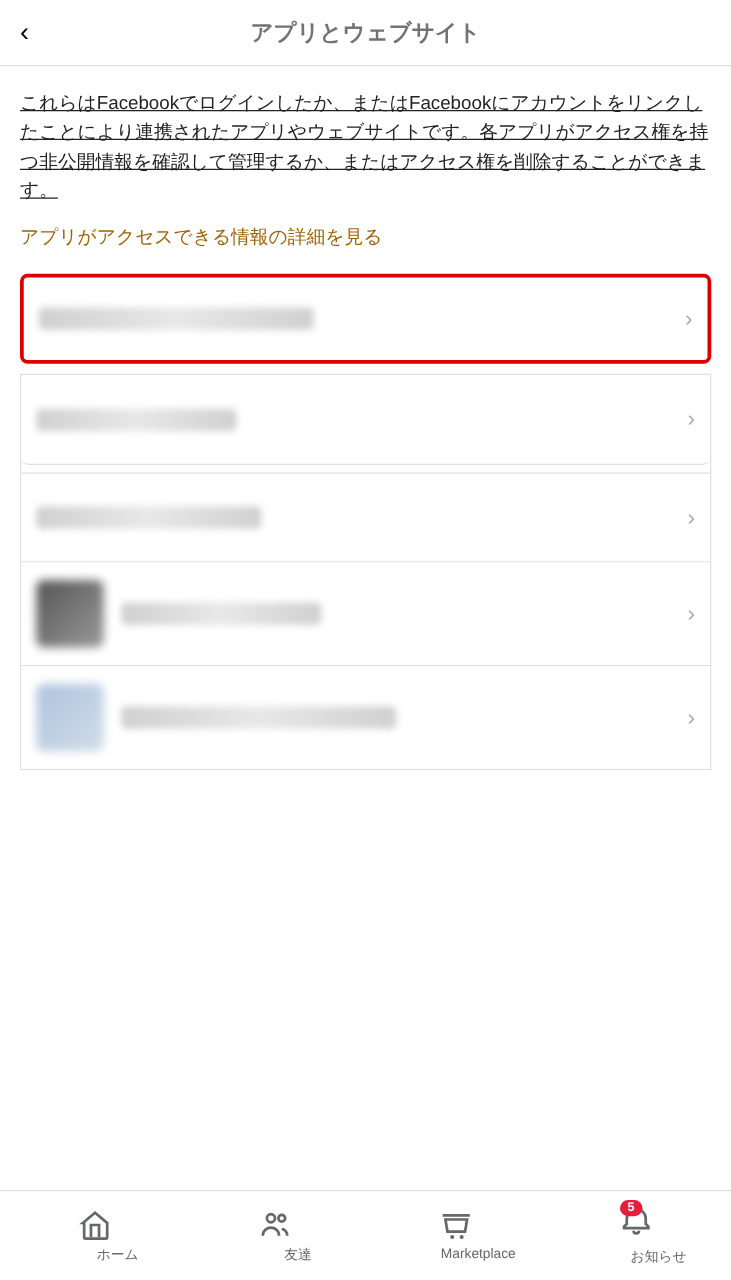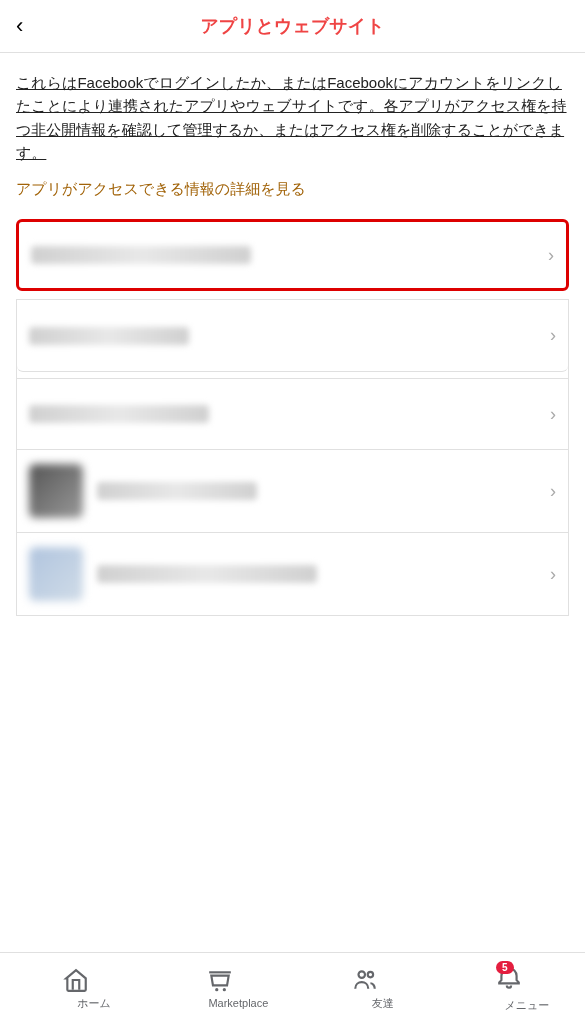--- a/index.html
+++ b/index.html
@@ -26,21 +26,21 @@
     .header-back {
       position: absolute;
       left: 16px;
       font-size: 22px;
       color: #000;
       cursor: pointer;
     }
     .header-title {
       font-size: 18px;
       font-weight: 600;
-      color: #ef4444;
+      color: #737373;
     }
 
     
     .content {
       padding: 18px 16px 0 16px;
     }
 
     .description-text {
       font-size: 15px;
       color: #222;
@@ -285,43 +285,43 @@
     <svg class="svg-icon" viewBox="0 0 24 24" fill="none">
       <path d="M3 10.5L12 3l9 7.5V21a1 1 0 01-1 1H5a1 1 0 01-1-1V10.5z" stroke="#65676b" stroke-width="2" fill="none"></path>
       <path d="M9 21V12h6v9" stroke="#65676b" stroke-width="2"></path>
     </svg>
     <span class="nav-label">ホーム</span>
   </div>
 
 
   <div class="nav-item">
     <svg class="svg-icon" viewBox="0 0 24 24">
+      <circle cx="9" cy="7" r="3" stroke="#65676b" stroke-width="2" fill="none"></circle>
+      <path d="M3 20c0-4 3-6 6-6s6 2 6 6" stroke="#65676b" stroke-width="2" fill="none"></path>
+      <circle cx="17" cy="7" r="2.5" stroke="#65676b" stroke-width="2" fill="none"></circle>
+      <path d="M21 20c0-3-2-5-4-5" stroke="#65676b" stroke-width="2" fill="none"></path>
+    </svg>
+    <span class="nav-label">友達</span>
+  </div>
+
+  <div class="nav-item">
+    <svg class="svg-icon" viewBox="0 0 24 24">
       <path d="M4 7h16l-1.5 9H5.5L4 7z" stroke="#65676b" stroke-width="2" fill="none"></path>
       <path d="M2 4h20" stroke="#65676b" stroke-width="2"></path>
       <circle cx="9" cy="20" r="1.5" fill="#65676b"></circle>
       <circle cx="16" cy="20" r="1.5" fill="#65676b"></circle>
     </svg>
     <span class="nav-label">Marketplace</span>
-  </div>
-
-  <div class="nav-item">
-    <svg class="svg-icon" viewBox="0 0 24 24">
-      <circle cx="9" cy="7" r="3" stroke="#65676b" stroke-width="2" fill="none"></circle>
-      <path d="M3 20c0-4 3-6 6-6s6 2 6 6" stroke="#65676b" stroke-width="2" fill="none"></path>
-      <circle cx="17" cy="7" r="2.5" stroke="#65676b" stroke-width="2" fill="none"></circle>
-      <path d="M21 20c0-3-2-5-4-5" stroke="#65676b" stroke-width="2" fill="none"></path>
-    </svg>
-    <span class="nav-label">友達</span>
   </div>
 
   <div class="nav-item nav-item-notifications">
     <div style="position:relative; display:inline-block;">
       <svg class="svg-icon" viewBox="0 0 24 24">
         <path d="M12 3a7 7 0 00-7 7v4l-2 2v1h18v-1l-2-2v-4a7 7 0 00-7-7z" stroke="#65676b" stroke-width="2" fill="none"></path>
         <path d="M10 19a2 2 0 004 0" stroke="#65676b" stroke-width="2" fill="none"></path>
       </svg>
       <span class="badge">5</span>
     </div>
-    <span class="nav-label">メニュー</span>
+    <span class="nav-label">お知らせ</span>
   </div>
 
 
 </nav>
 
 </body></html>

